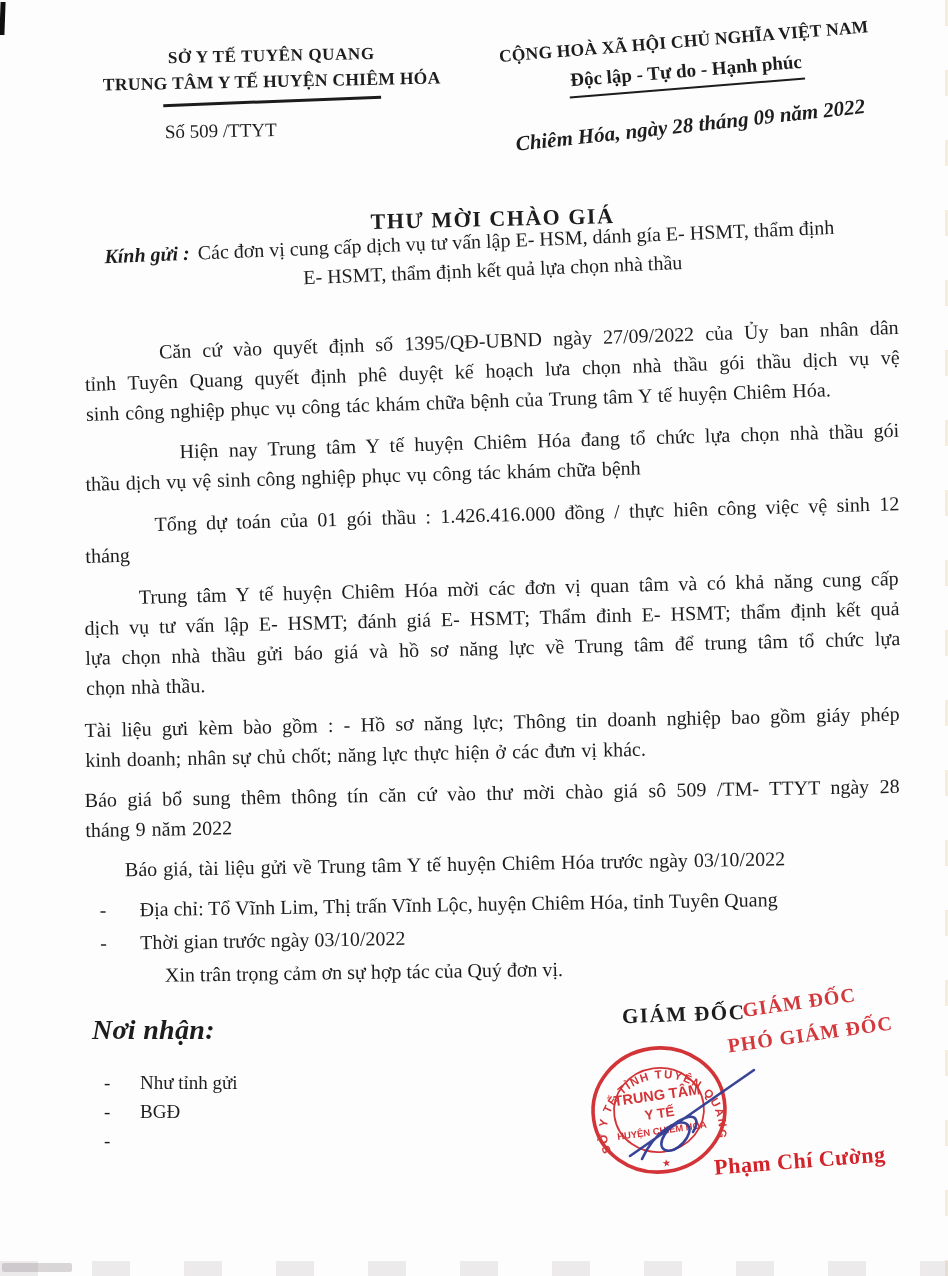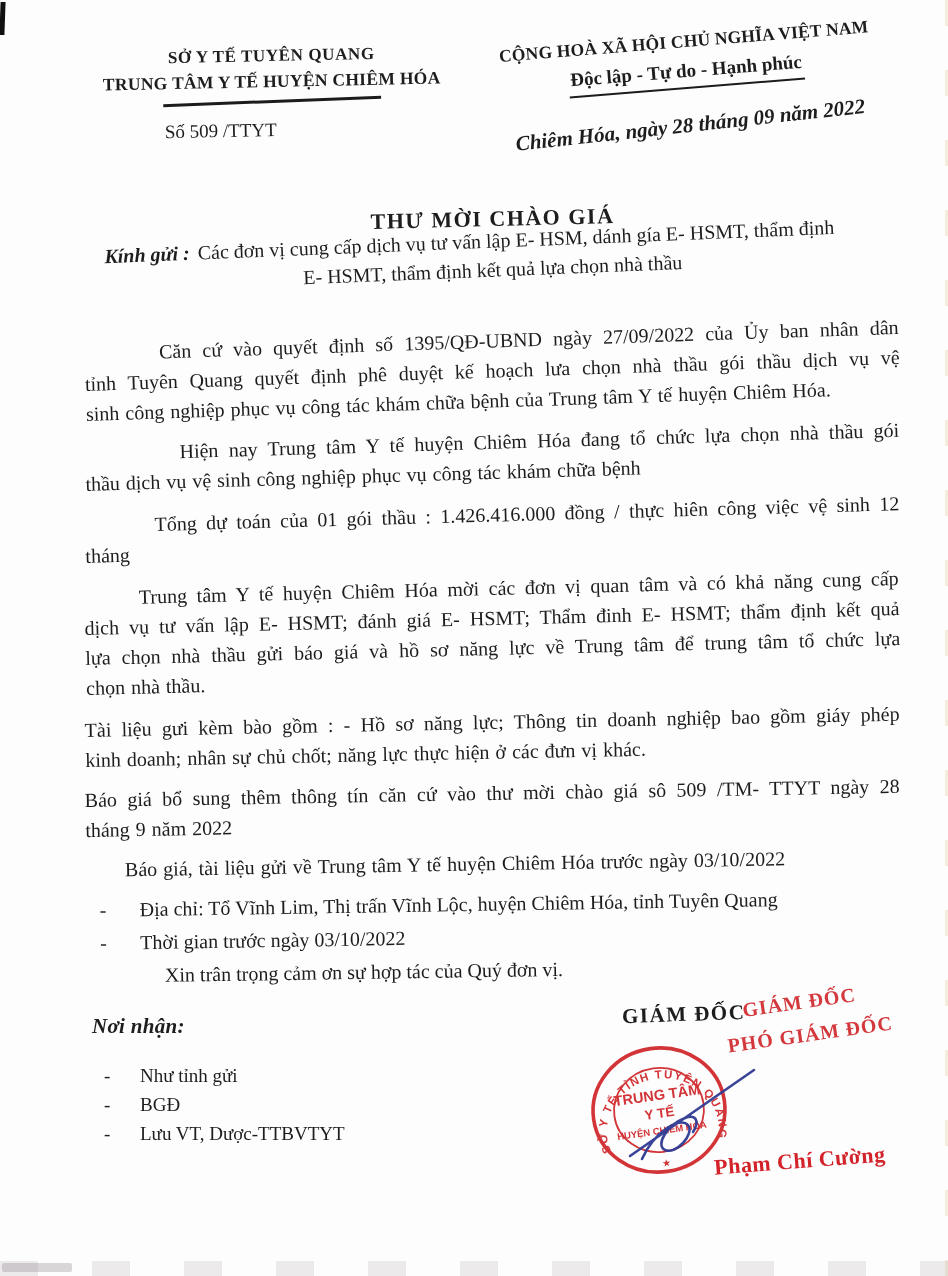--- a/index.html
+++ b/index.html
@@ -48,21 +48,21 @@
   .closing{font-size:20px;line-height:30px;padding-left:80px;transform:rotate(-.85deg);transform-origin:0 50%;}
   
   .sig-title-black{position:absolute;left:622px;top:1002px;font-weight:bold;font-size:21px;letter-spacing:1.5px;transform:rotate(-2deg);}
   .stamp-line{position:absolute;font-weight:bold;color:#cf2428;opacity:.9;white-space:nowrap;}
   .stamp-l1{left:742px;top:991px;font-size:20px;transform:rotate(-8deg);letter-spacing:1px;}
   .stamp-l2{left:727px;top:1023px;font-size:20px;transform:rotate(-8deg);letter-spacing:1px;}
   .seal-svg{position:absolute;left:572px;top:1024px;}
   .sig-name{position:absolute;left:714px;top:1148px;font-weight:bold;font-size:22px;color:#d3232a;transform:rotate(-4.5deg);letter-spacing:.5px;}
   
   .recip{position:absolute;left:92px;top:1014px;font-size:19px;}
-  .recip .lbl{font-weight:bold;font-style:italic;font-size:21px;letter-spacing:.3px;}
+  .recip .lbl{font-weight:bold;font-style:italic;font-size:28px;letter-spacing:.3px;}
   .recip .list{margin-top:22px;}
   .recip .item{display:flex;line-height:29px;}
   .recip .mk{width:36px;margin-left:12px;flex:none;}
 </style>
 </head>
 <body>
 
 <div class="page">
 
   <div class="artifact-topleft"></div>
@@ -174,18 +174,17 @@
       <div class="item">
         <span class="mk">-</span>
         <span>Như tỉnh gửi</span>
       </div>
       <div class="item">
         <span class="mk">-</span>
         <span>BGĐ</span>
       </div>
       <div class="item">
         <span class="mk">-</span>
-        <span>Lưu VT, Dược-TTBVTYT</span>
       </div>
     </div>
   </div>
 
 </div>
 
 </body></html>

